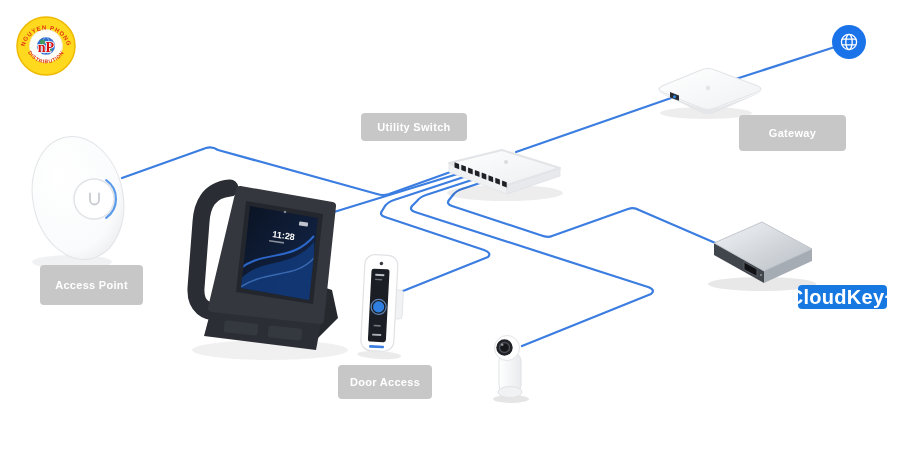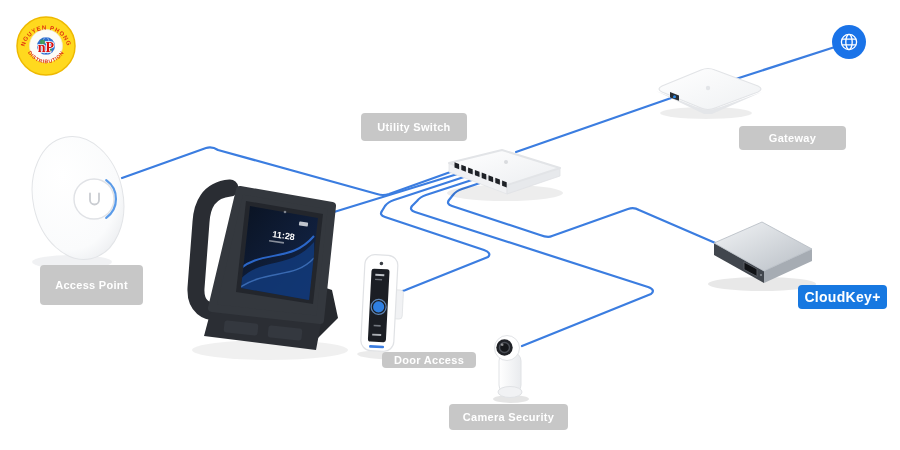--- a/index.html
+++ b/index.html
@@ -5,21 +5,21 @@
   html,body{margin:0;padding:0;background:#ffffff;}
   body{width:900px;height:450px;overflow:hidden;font-family:"Liberation Sans",sans-serif;}
   .canvas{position:relative;width:900px;height:450px;background:#fff;}
   svg.diagram{position:absolute;left:0;top:0;}
   .dev-label{
     position:absolute;display:flex;align-items:center;justify-content:center;
     background:var(--label-gray,#c7c7c7);color:#ffffff;font-weight:bold;
     font-size:11px;border-radius:4px;letter-spacing:.3px;white-space:nowrap;
     user-select:none;
   }
-  .dev-label.blue{background:var(--cloudkey-label-blue,#1778e1);font-size:14px;}
+  .dev-label.blue{background:var(--cloudkey-label-blue,#1778e1);font-size:20px;}
 </style>
 </head>
 <body>
 
 <div class="canvas">
 
 <svg class="diagram" width="900" height="450" viewBox="0 0 900 450">
   <defs>
     <radialGradient id="apGrad" cx="38%" cy="30%" r="80%">
       <stop offset="0%" stop-color="#ffffff"></stop>
@@ -179,18 +179,17 @@
       <textPath href="#logoArcTop" startOffset="50%" text-anchor="middle">NGUYEN PHONG</textPath>
     </text>
     <text font-size="5.2" font-weight="bold" fill="#e03510" letter-spacing="0.6" font-family="Liberation Sans, sans-serif">
       <textPath href="#logoArcBottom" startOffset="50%" text-anchor="middle">DISTRIBUTION</textPath>
     </text>
   </g>
 </svg>
 
 <div class="dev-label" style="left:40px;top:265px;width:103px;height:40px;">Access Point</div>
 <div class="dev-label" style="left:361px;top:113px;width:106px;height:28px;">Utility Switch</div>
-<div class="dev-label" style="left:739px;top:115px;width:107px;height:24px;margin-top:11px;">Gateway</div>
-<div class="dev-label" style="left:338px;top:352px;width:94px;height:16px;margin-left:44px;">Door Access</div>
-<div class="dev-label" style="left:449px;top:404px;width:119px;height:26px;">Camera Security</div>
+<div class="dev-label" style="left:739px;top:115px;width:107px;height:36px;">Gateway</div>
+<div class="dev-label" style="left:338px;top:365px;width:94px;height:34px;">Door Access</div>
 <div class="dev-label blue" style="left:798px;top:285px;width:89px;height:24px;">CloudKey+</div>
 
 </div>
 
 </body></html>

